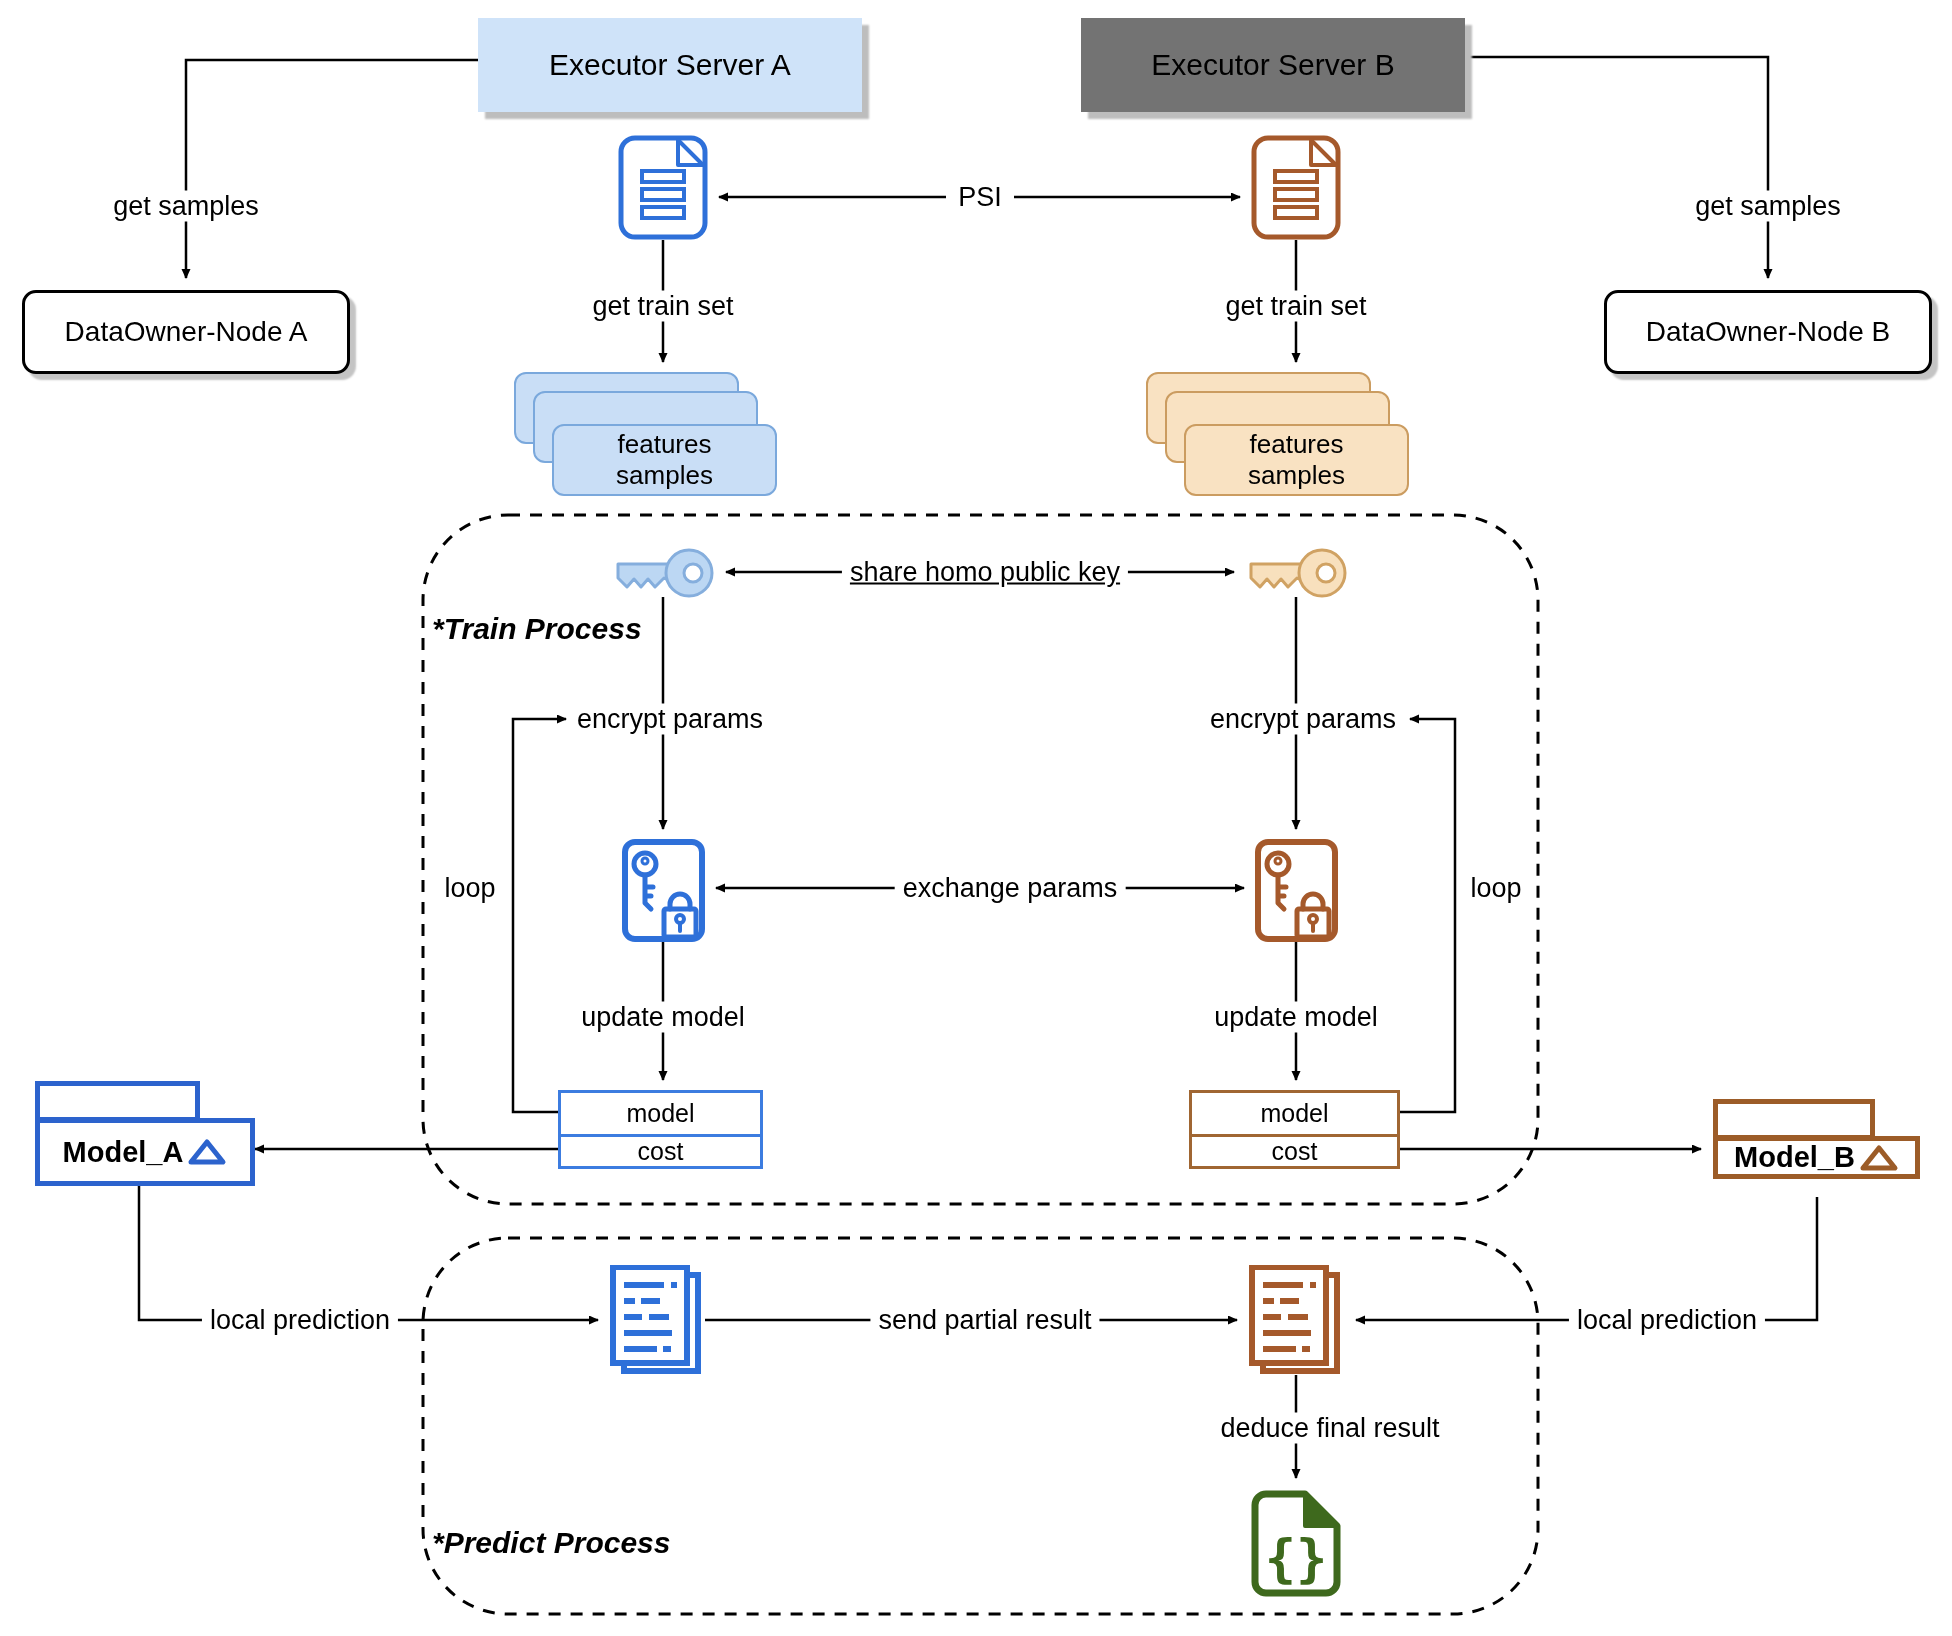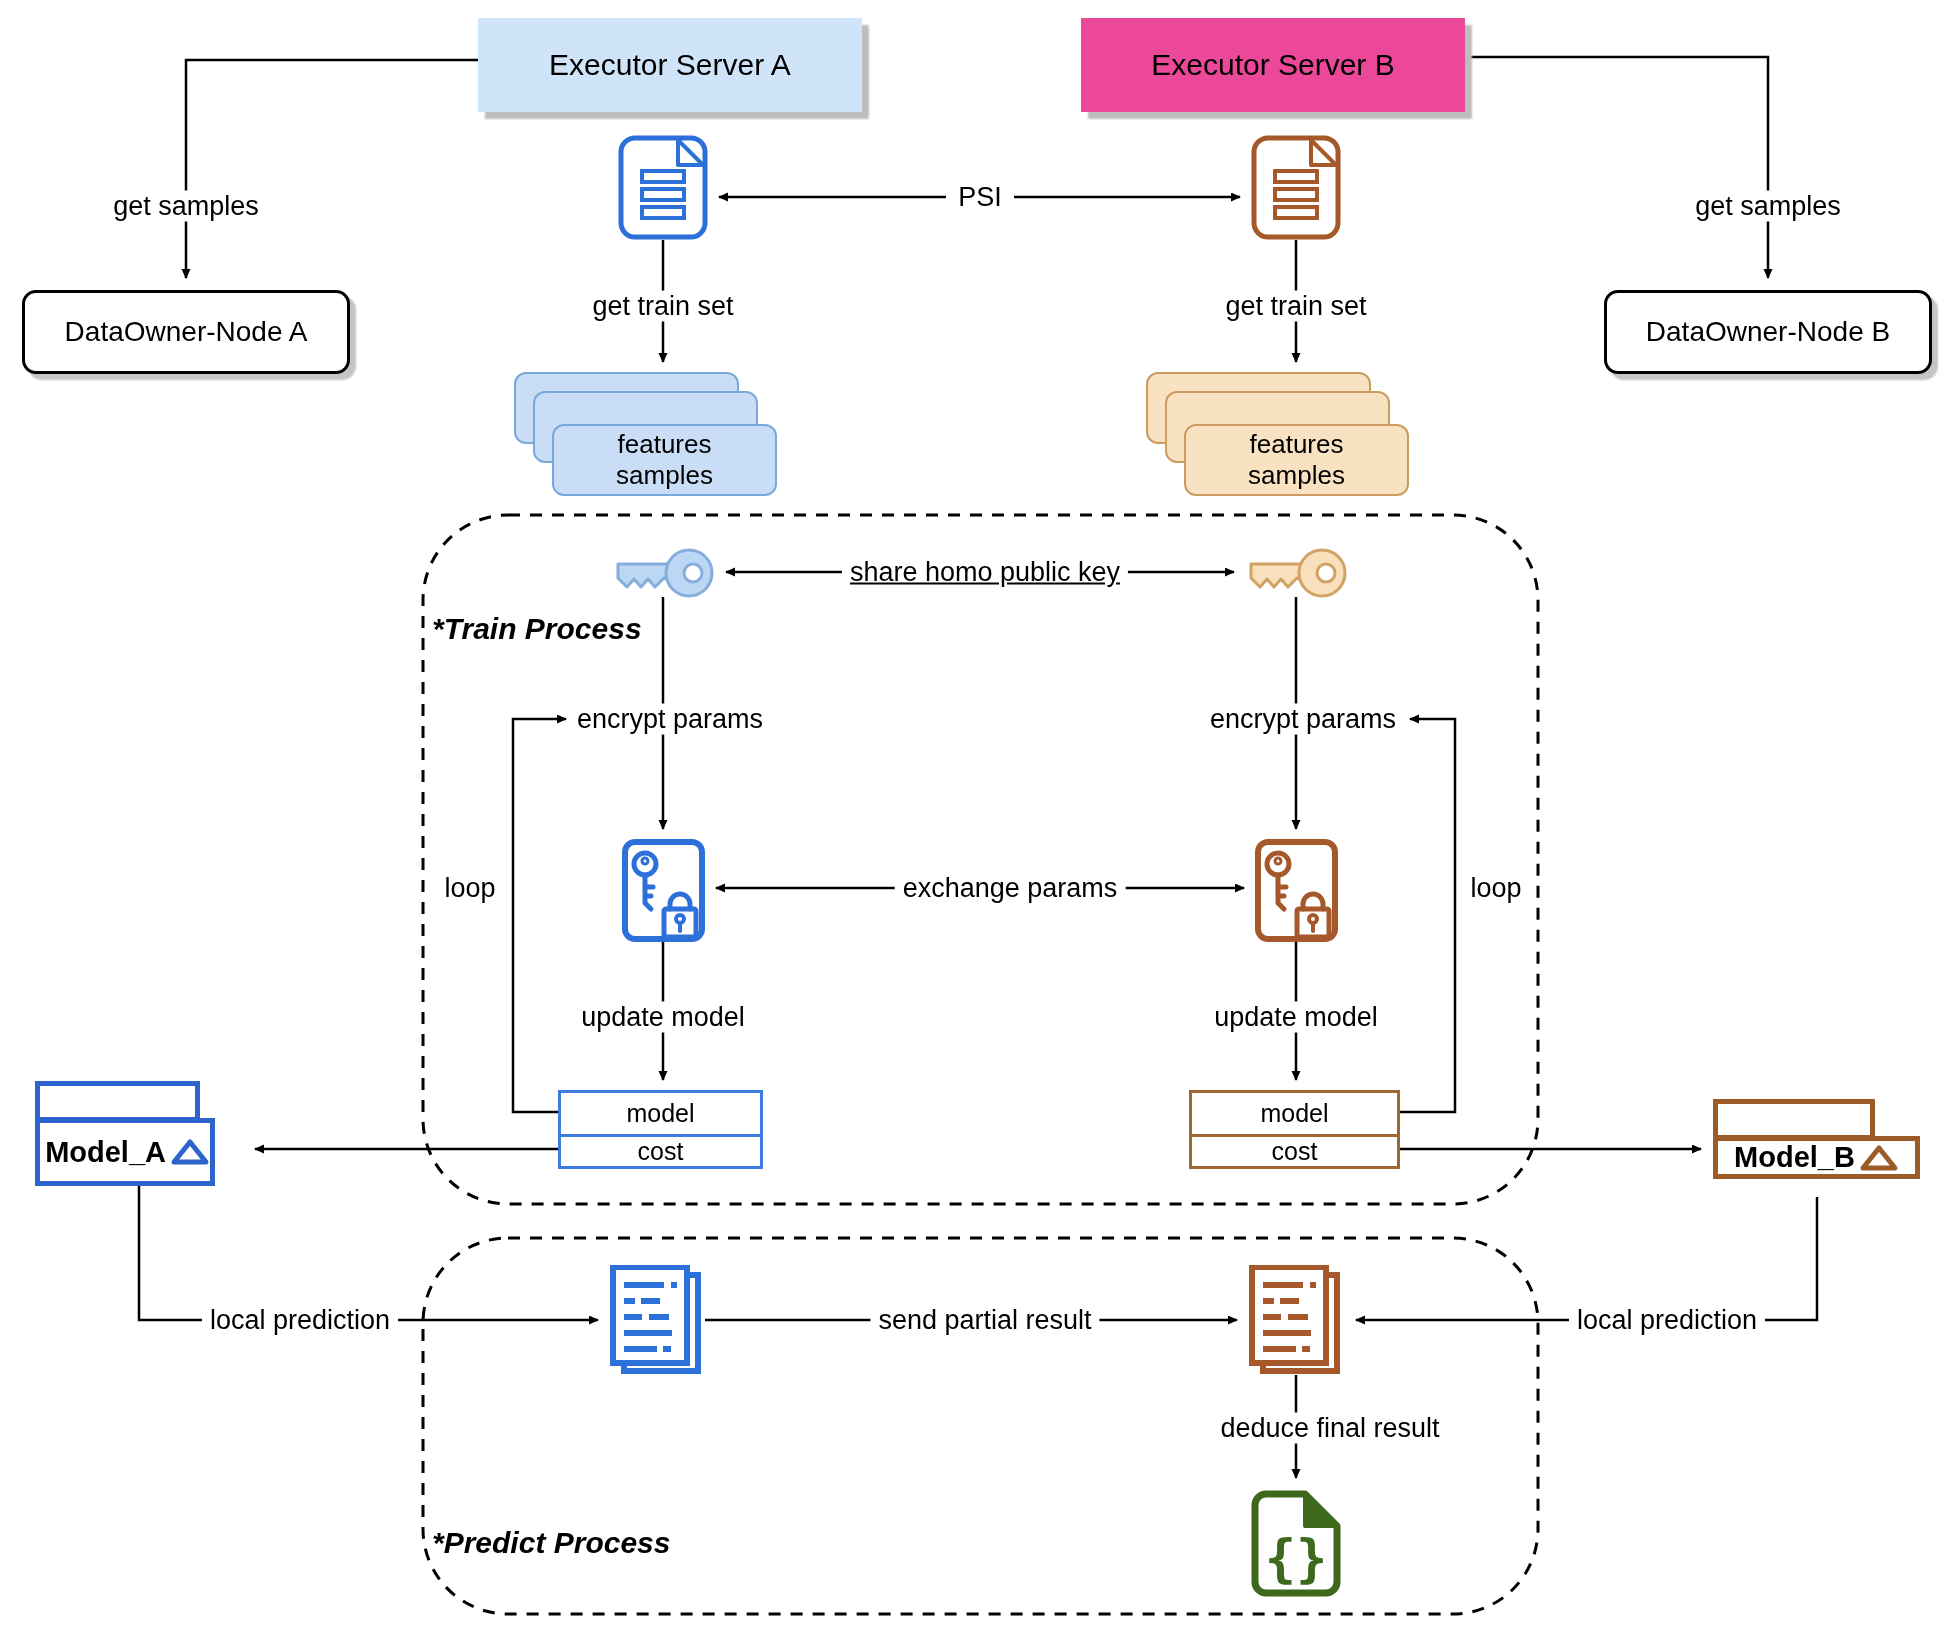--- a/index.html
+++ b/index.html
@@ -1,21 +1,21 @@
 <!DOCTYPE html>
 <html><head>
 <meta charset="utf-8">
 <style>
   html,body{margin:0;padding:0;background:#ffffff;font-family:"Liberation Sans",sans-serif;}
   #canvas{position:relative;width:1952px;height:1636px;background:#fff;overflow:hidden;}
   #wires{position:absolute;left:0;top:0;z-index:1;}
   .node{position:absolute;z-index:2;display:flex;align-items:center;justify-content:center;text-align:center;box-sizing:border-box;}
   .exec{width:384px;height:94px;font-size:30px;color:#000;box-shadow:7px 7px 2px #bdbdbd;}
   #exec-a{left:478px;top:18px;background:#cfe3f9;}
-  #exec-b{left:1081px;top:18px;background:#ec4899;}
+  #exec-b{left:1081px;top:18px;background:#737373;}
   .downer{width:328px;height:84px;background:#fff;border:3px solid #000;border-radius:14px;font-size:28px;box-shadow:6px 6px 2px #c4c4c4;}
   #do-a{left:22px;top:290px;}
   #do-b{left:1604px;top:290px;}
   .stackwrap{position:absolute;z-index:2;width:263px;height:110px;}
   #stack-a{left:514px;top:372px;}
   #stack-b{left:1146px;top:372px;}
   .scard{position:absolute;width:225px;height:72px;border-radius:12px;box-sizing:border-box;}
   .s1{left:0;top:0;} .s2{left:19px;top:19px;} .s3{left:38px;top:52px;display:flex;flex-direction:column;align-items:center;justify-content:center;font-size:26px;line-height:31px;}
   .sa{background:#c9def6;border:2.5px solid #7aa8dc;}
   .sb{background:#f9e2c2;border:2.5px solid #cb9c60;}
@@ -23,21 +23,21 @@
   #mc-a{left:558px;top:1090px;border:3px solid #3c7ce0;}
   #mc-b{left:1189px;top:1090px;width:211px;border:3px solid #a06632;}
   .mc .r1{height:41px;display:flex;align-items:center;justify-content:center;font-size:25px;}
   .mc .r2{height:29px;display:flex;align-items:center;justify-content:center;font-size:25px;}
   #mc-a .r2{border-top:3px solid #3c7ce0;}
   #mc-b .r2{border-top:3px solid #a06632;}
   .modelwrap{position:absolute;z-index:2;}
   .mback{position:absolute;background:#fff;box-sizing:border-box;}
   .mfront{position:absolute;background:#fff;box-sizing:border-box;display:flex;align-items:center;justify-content:center;gap:4px;font-weight:bold;font-size:29px;}
   #model-a .mback{left:0;top:0;width:165px;height:41px;border:5px solid #2c63cd;}
-  #model-a .mfront{left:0;top:37px;width:180px;height:68px;border:5px solid #2c63cd;justify-content:flex-end;}
+  #model-a .mfront{left:0;top:37px;width:220px;height:68px;border:5px solid #2c63cd;}
   #model-a{left:35px;top:1081px;width:208px;height:105px;}
   #model-b .mback{left:0;top:0;width:162px;height:41px;border:5px solid #9c5c28;}
   #model-b .mfront{left:0;top:37px;width:207px;height:43px;border:5px solid #9c5c28;}
   #model-b{left:1713px;top:1099px;width:207px;height:98px;}
   .icon{position:absolute;z-index:2;}
   #doc-a{left:618px;top:135px;} #doc-b{left:1251px;top:135px;}
   #key-a{left:612px;top:547px;} #key-b{left:1245px;top:547px;}
   #lock-a{left:622px;top:839px;} #lock-b{left:1255px;top:839px;}
   #rep-a{left:610px;top:1265px;} #rep-b{left:1249px;top:1265px;}
   #json-doc{left:1251px;top:1490px;}

